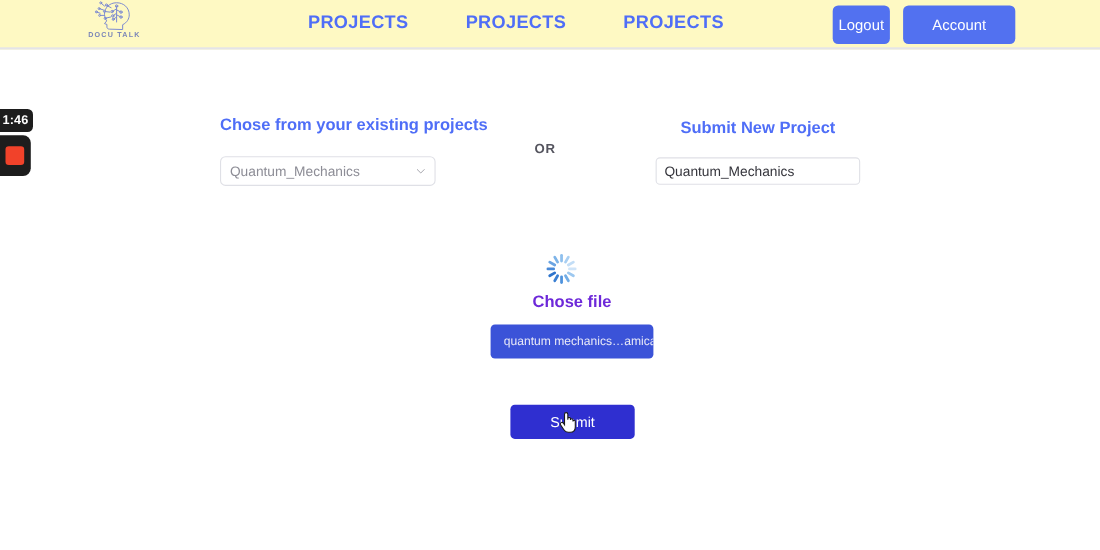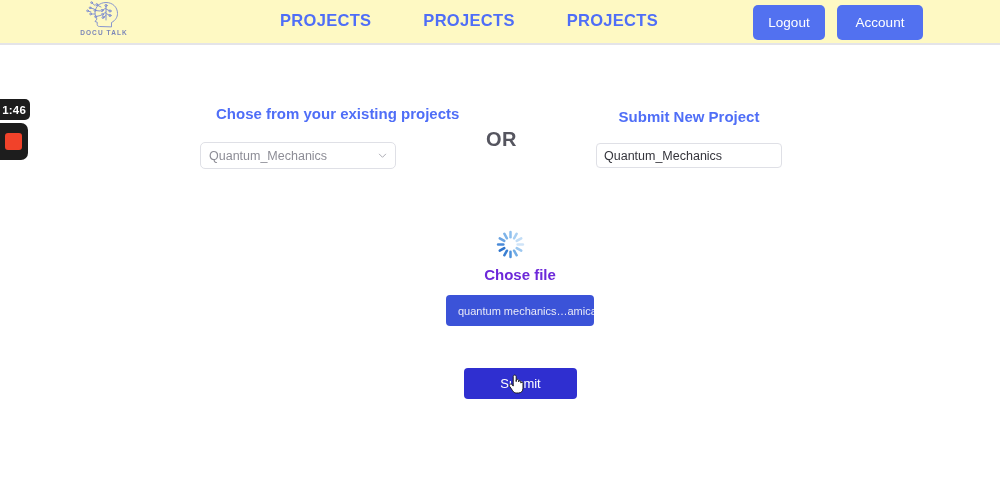--- a/index.html
+++ b/index.html
@@ -81,22 +81,22 @@
     border: none;
     border-radius: 5px;
     font-size: 13.5px;
     font-family: "Liberation Sans", sans-serif;
     cursor: pointer;
     height: 35px;
     display: flex;
     align-items: center;
     justify-content: center;
   }
-  .hbtn.logout { width: 72px; }
-  .hbtn.account { width: 86px; }
+  .hbtn.logout { width: 52px; }
+  .hbtn.account { width: 102px; }
 
   
   .rec-timer {
     position: absolute;
     left: -8px;
     top: 99px;
     width: 38px;
     height: 21px;
     background: #1d1d1d;
     border-radius: 5px;
@@ -147,21 +147,21 @@
     width: 186px;
   }
   .panel-title {
     font-size: 15px;
     font-weight: 700;
     color: #4f6ef7;
     text-align: center;
     white-space: nowrap;
   }
   .panel-left .panel-title {
-    margin-left: 16px;
+    margin-left: 0;
     text-align: left;
   }
 
   .select-box {
     position: absolute;
     left: 200px;
     top: 142px;
     width: 196px;
     height: 27px;
     border: 1px solid #dfe0e6;
@@ -200,21 +200,21 @@
     font-size: 12.5px;
     color: #35353c;
     font-family: "Liberation Sans", sans-serif;
     outline: none;
   }
 
   .or-label {
     position: absolute;
     left: 486px;
     top: 128px;
-    font-size: 20px;
+    font-size: 12px;
     font-weight: 700;
     color: #55555f;
     letter-spacing: 0.5px;
   }
 
   
   .spinner {
     position: absolute;
     left: 495px;
     top: 229px;

